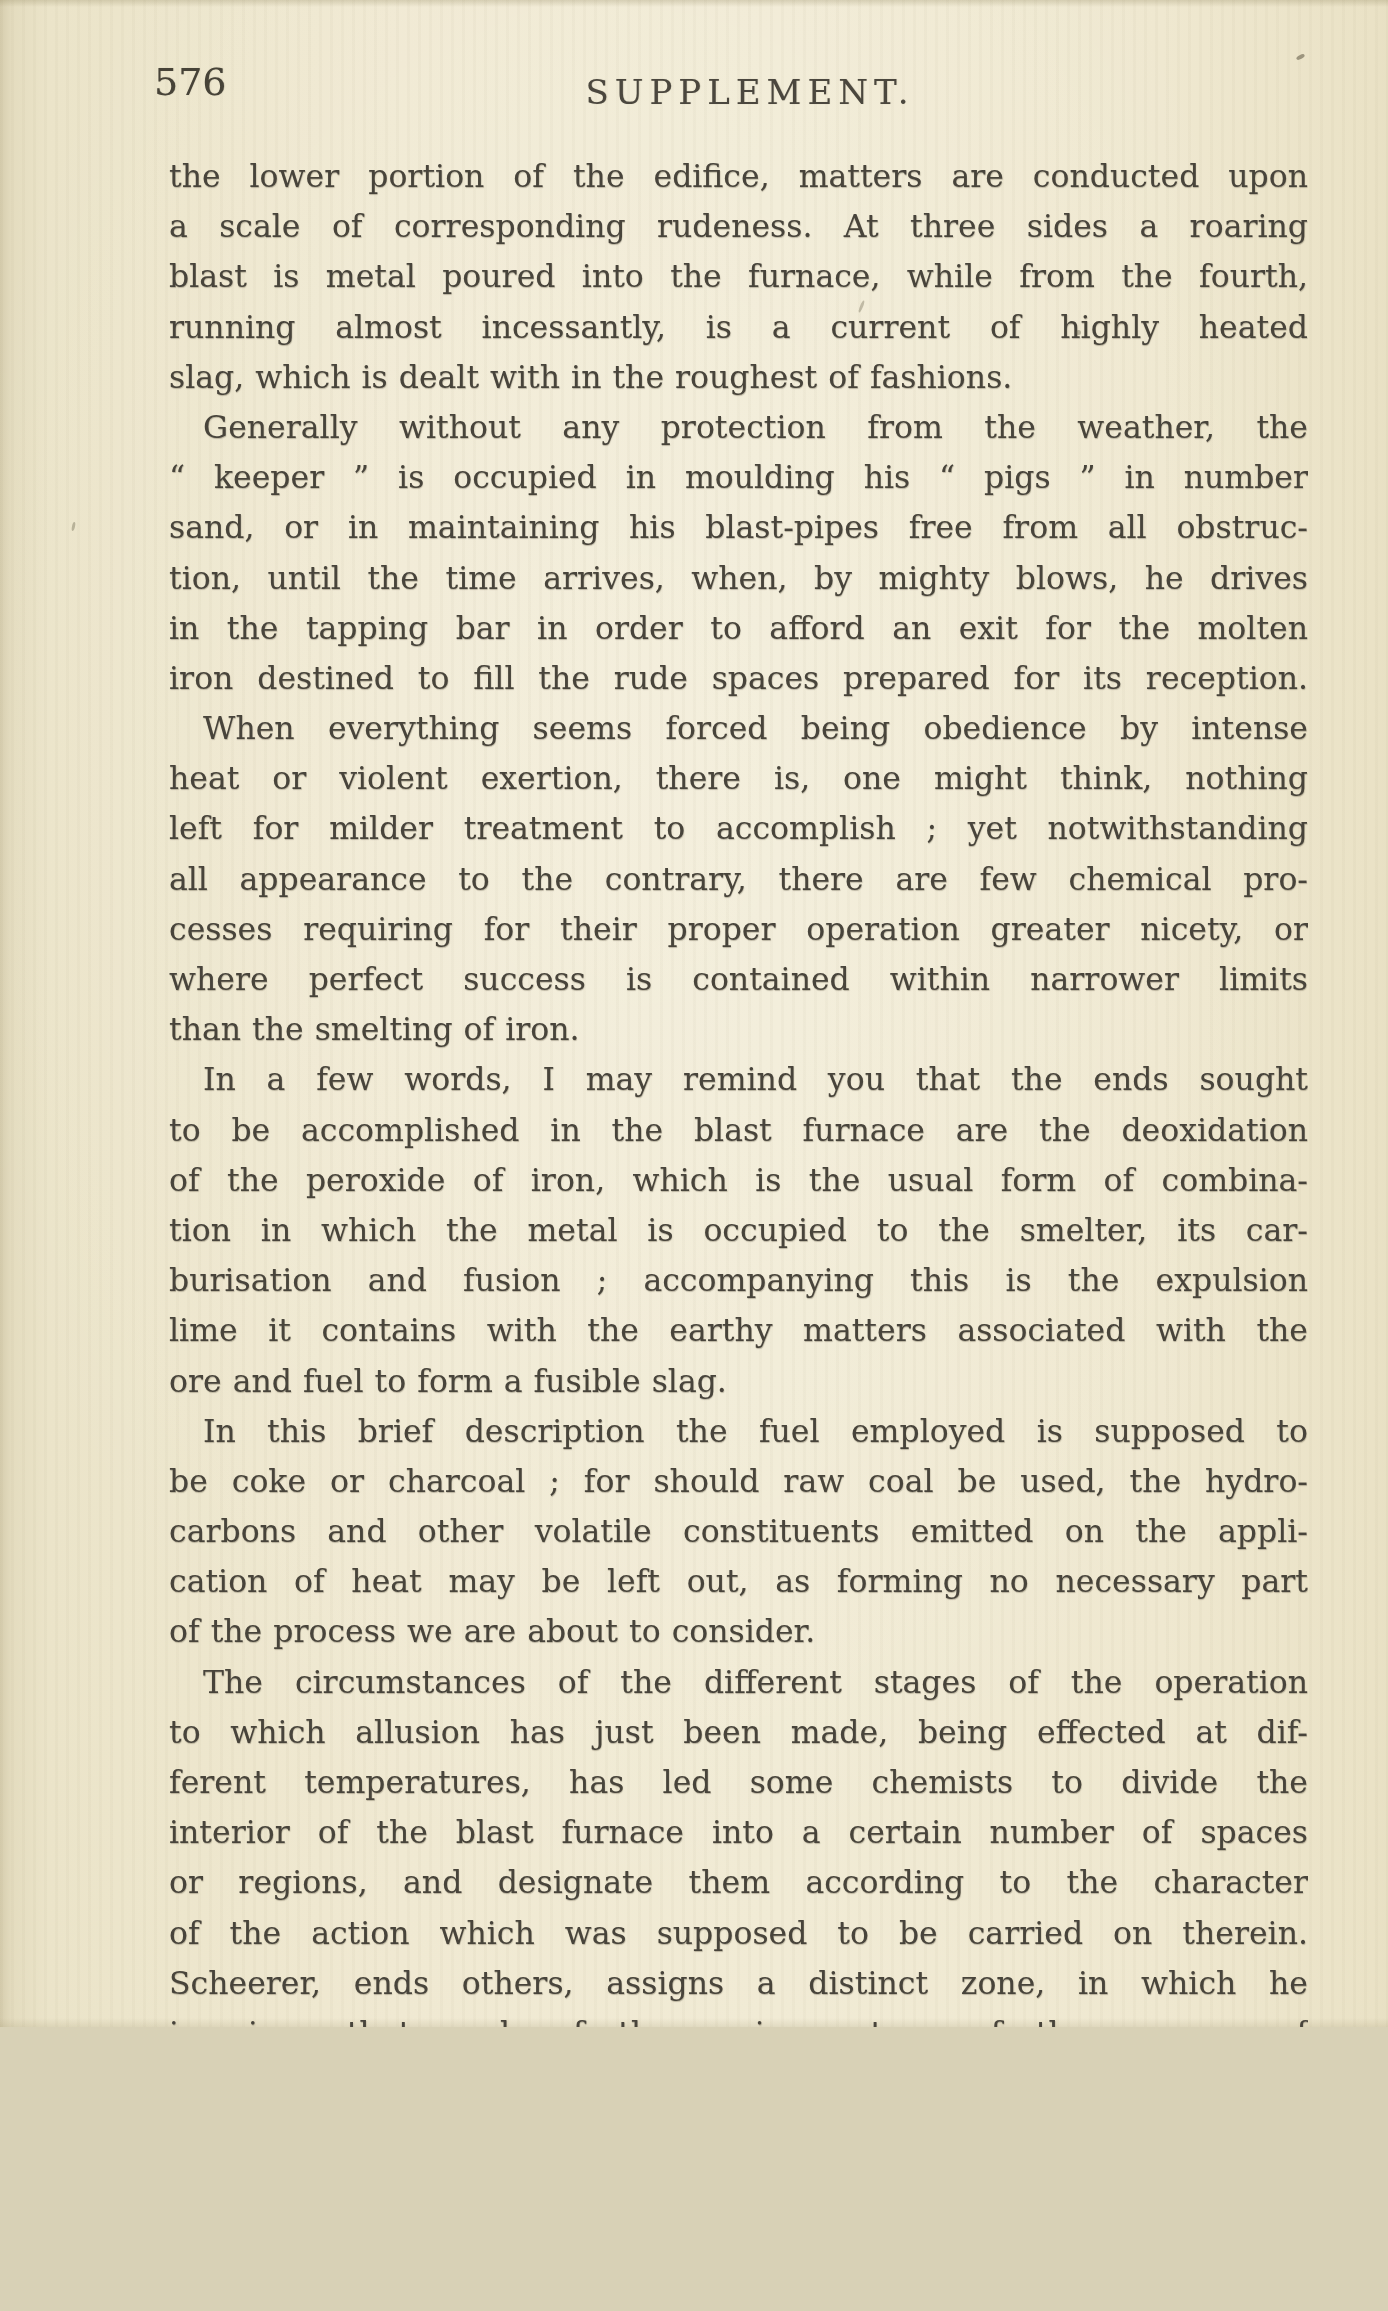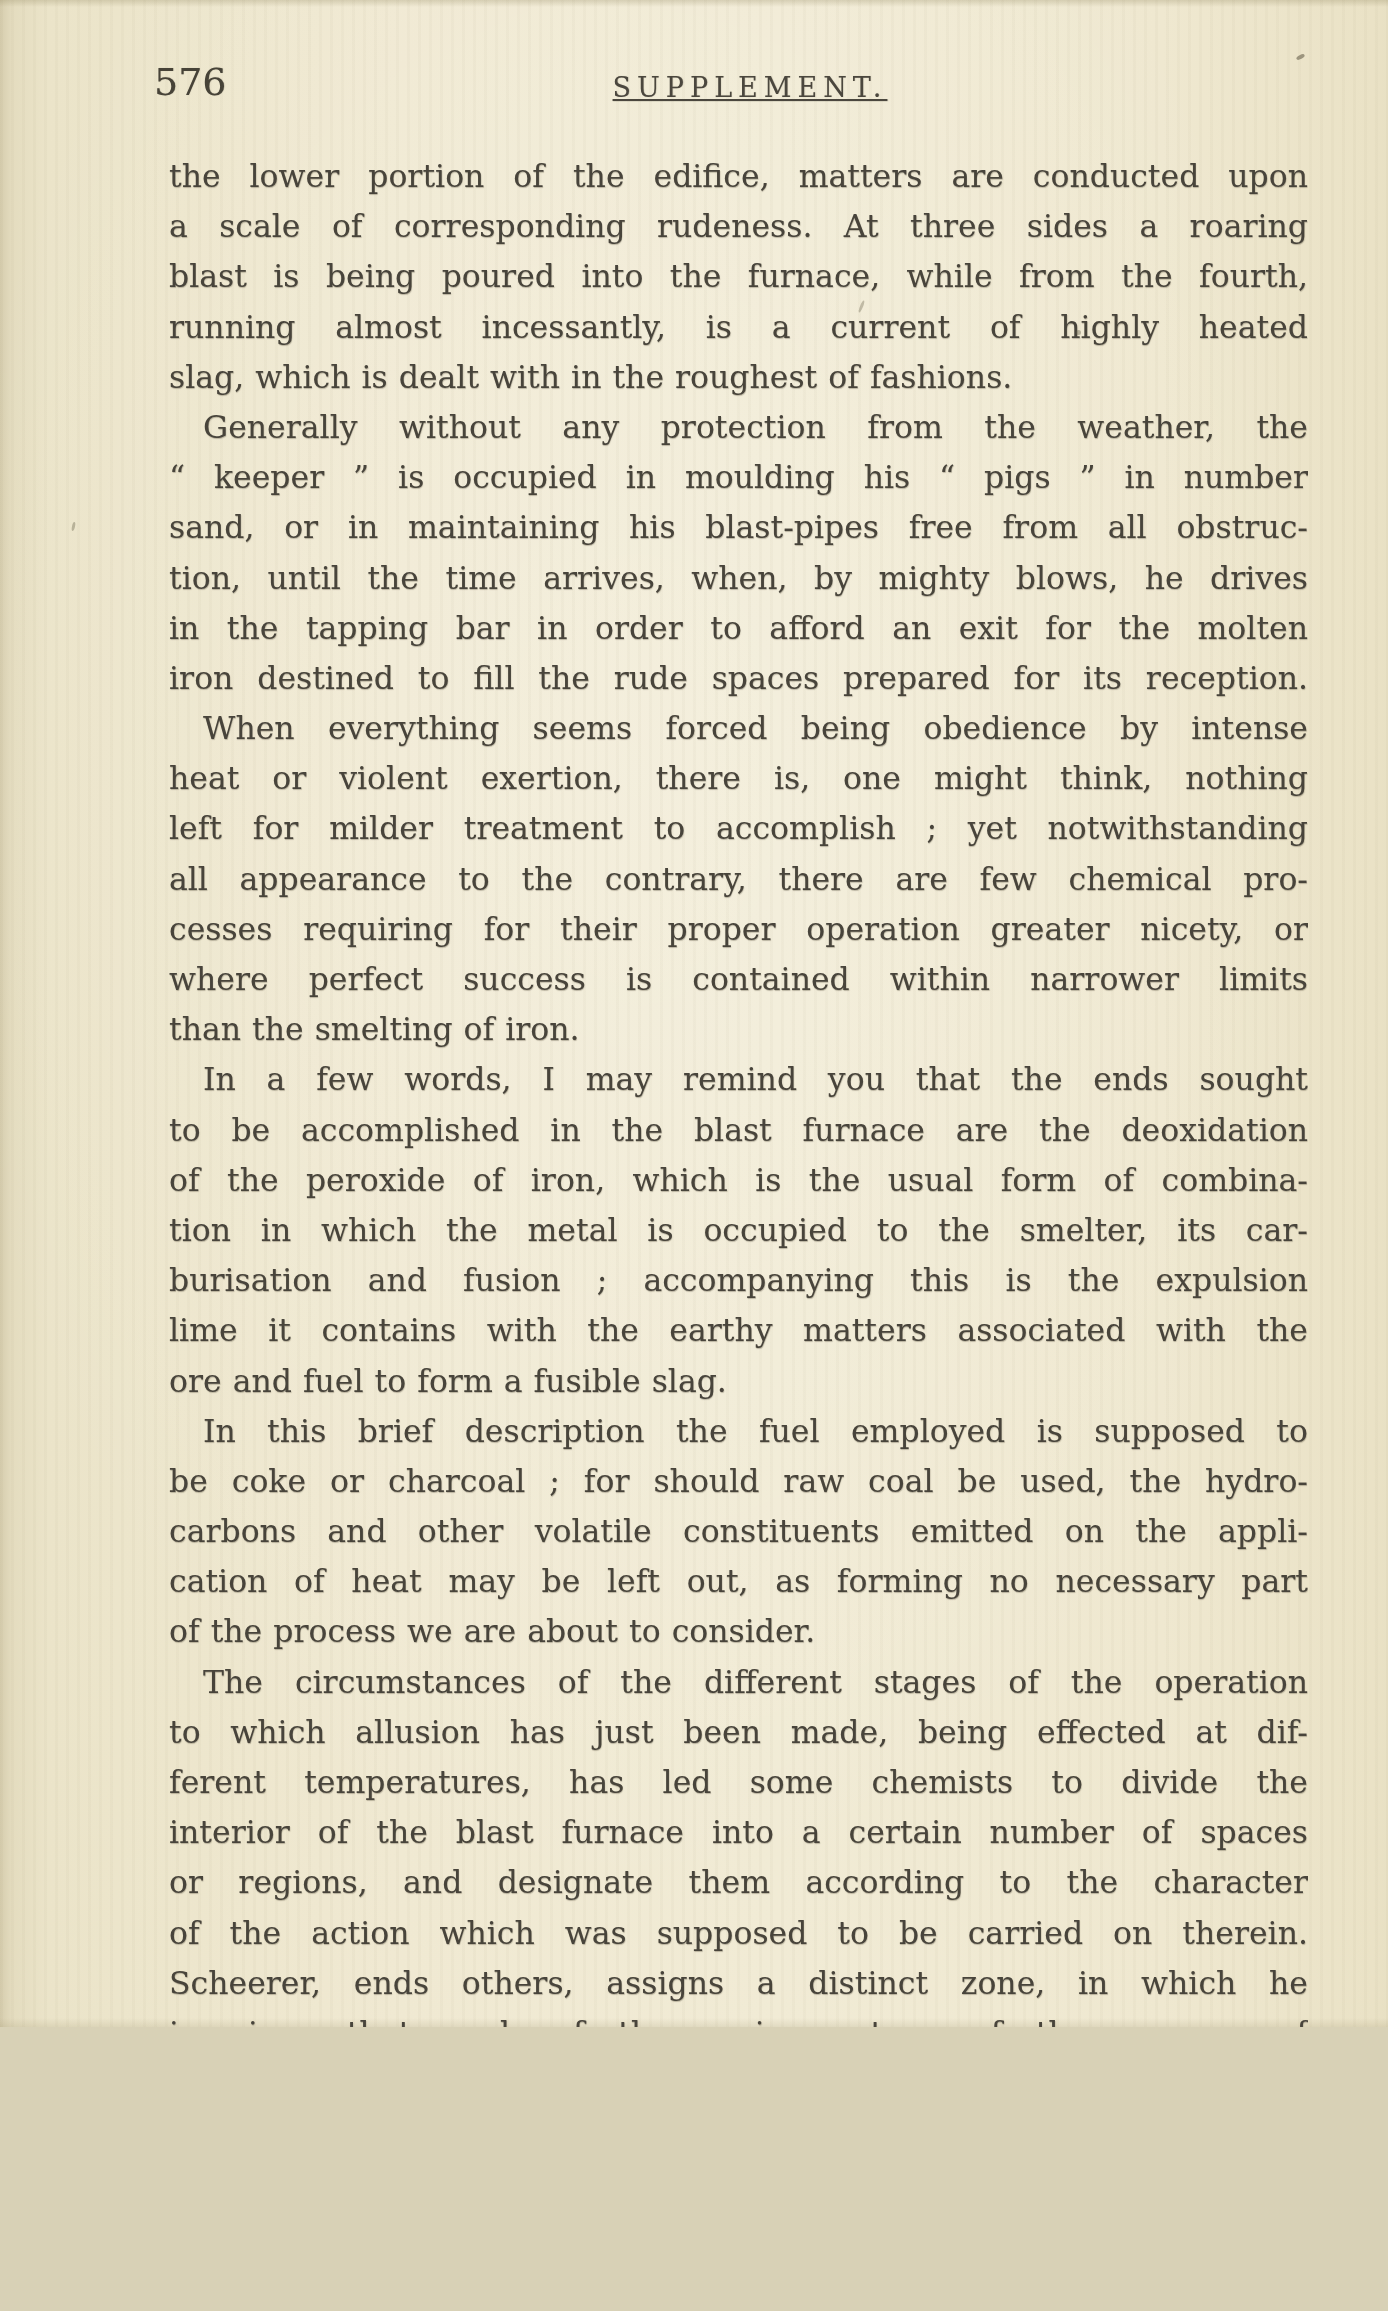--- a/index.html
+++ b/index.html
@@ -20,25 +20,24 @@
       radial-gradient(ellipse at 45% 38%, rgba(255,255,252,0.22), rgba(0,0,0,0) 65%),
       linear-gradient(90deg, #d6cdae 0px, #e4dcbf 12px, #ebe4c9 48px, #f0e9d2 28%, #f1ebd5 55%, #efe8d0 82%, #eae2c6 97%, #e4dcbe 100%);
     padding-left: 28px;
   }
   .running-head {
     position: absolute;
     left: 170px;
     width: 1160px;
     top: 72px;
     text-align: center;
-    font-size: 27px;
+    font-size: 34px;
     letter-spacing: 6px;
     color: #4b473e;
     text-shadow: 0.4px 0.4px 0.8px rgba(90,84,66,0.35);
-    text-decoration: underline;
   }
   .page-number {
     position: absolute;
     left: 154px;
     top: 60px;
     font-size: 38px;
     color: #474338;
     text-shadow: 0.4px 0.4px 0.8px rgba(90,84,66,0.35);
   }
   .text-body {
@@ -74,21 +73,21 @@
 </head>
 <body>
 
 <div class="page">
   <div class="page-number">576</div>
   <div class="running-head">SUPPLEMENT.</div>
 
   <div class="text-body">
       <div class="line">the lower portion of the edifice, matters are conducted upon</div>
       <div class="line">a scale of corresponding rudeness.  At three sides a roaring</div>
-      <div class="line">blast is being poured into the furnace, while from the fourth,</div>
+      <div class="line">blast is metal poured into the furnace, while from the fourth,</div>
       <div class="line">running almost incessantly, is a current of highly heated</div>
       <div class="line short">slag, which is dealt with in the roughest of fashions.</div>
       <div class="line indent">Generally without any protection from the weather, the</div>
       <div class="line">“ keeper ” is occupied in moulding his “ pigs ” in number</div>
       <div class="line">sand, or in maintaining his blast-pipes free from all obstruc-</div>
       <div class="line">tion, until the time arrives, when, by mighty blows, he drives</div>
       <div class="line">in the tapping bar in order to afford an exit for the molten</div>
       <div class="line">iron destined to fill the rude spaces prepared for its reception.</div>
       <div class="line indent">When everything seems forced being obedience by intense</div>
       <div class="line">heat or violent exertion, there is, one might think, nothing</div>

